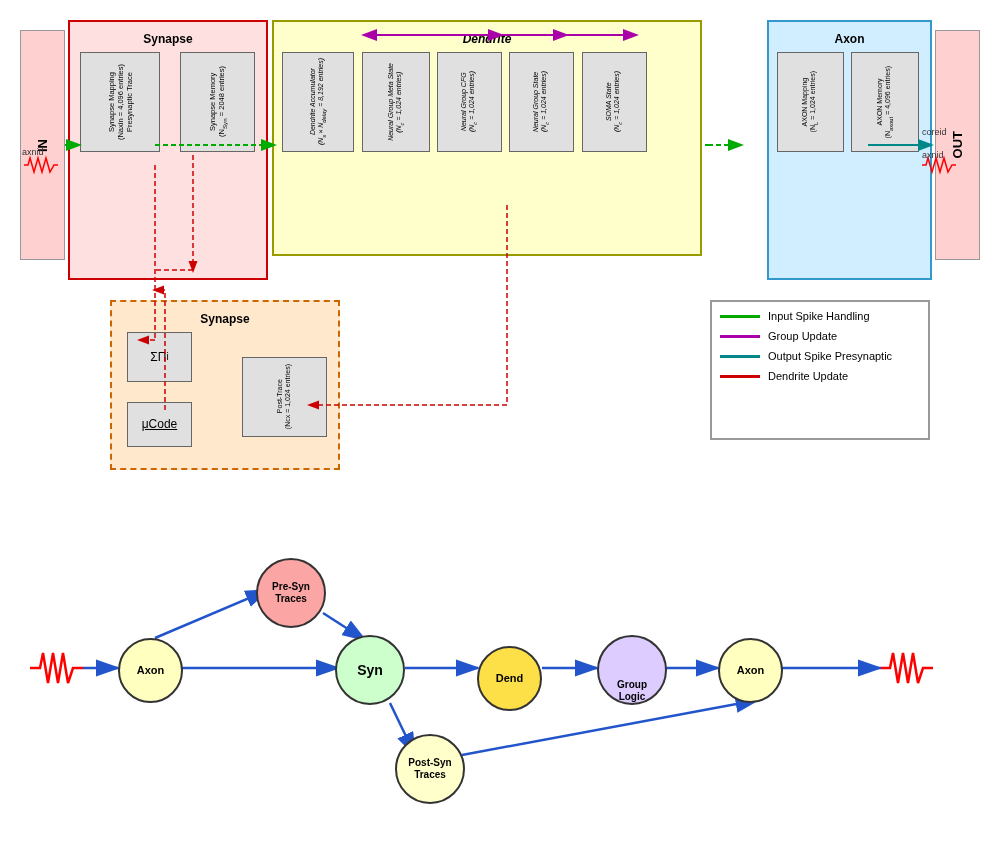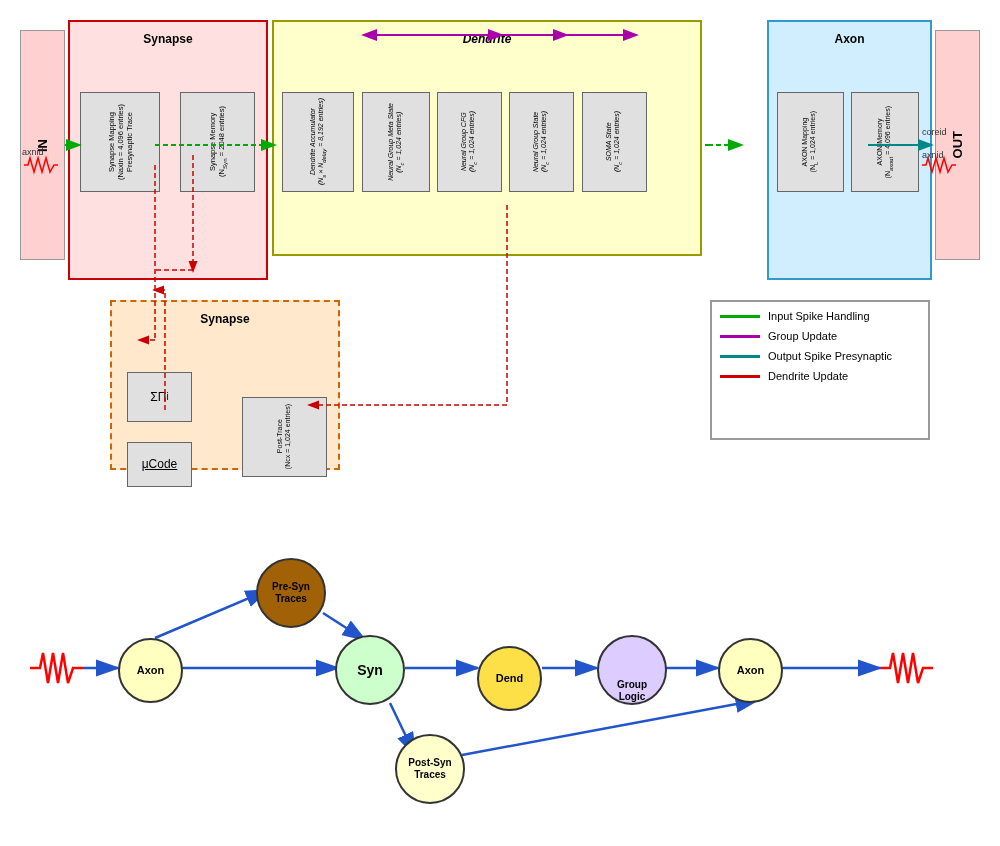--- a/index.html
+++ b/index.html
@@ -91,21 +91,20 @@
     .mem-block {
       position: absolute;
       background: #e0e0e0;
       border: 1px solid #666;
       display: flex;
       align-items: center;
       justify-content: center;
       text-align: center;
       font-size: 8px;
       line-height: 1.2;
-      margin-top: 40px;
     }
 
     
     .legend-box {
       position: absolute;
       right: 60px;
       top: 290px;
       width: 220px;
       height: 140px;
       border: 2px solid #999;
@@ -336,21 +335,21 @@
 
     <polyline points="138,163 141,163 142.5,156 144.5,170 146.5,156 148.5,170 150.5,156 152.5,170 154,163 157,163" fill="none" stroke="red" stroke-width="1.5"></polyline>
 
     <polyline points="738,163 741,163 742.5,156 744.5,170 746.5,156 748.5,170 750.5,156 752.5,170 754,163 757,163" fill="none" stroke="red" stroke-width="1.5"></polyline>
   </svg>
 
   <div class="node-circle" style="left:118px;top:128px;width:65px;height:65px;background:#ffffc0;">
     <span>Axon</span>
   </div>
 
-  <div class="node-circle" style="left:256px;top:48px;width:70px;height:70px;background:#a16207;">
+  <div class="node-circle" style="left:256px;top:48px;width:70px;height:70px;background:#fca5a5;">
     <span style="font-size:10px;">Pre-Syn<br>Traces</span>
   </div>
 
   <div class="node-circle" style="left:335px;top:125px;width:70px;height:70px;background:#ccffcc;">
     <span style="font-size:14px;">Syn</span>
   </div>
 
   <div class="node-circle" style="left:477px;top:136px;width:65px;height:65px;background:#fde047;">
     <span>Dend</span>
   </div>

